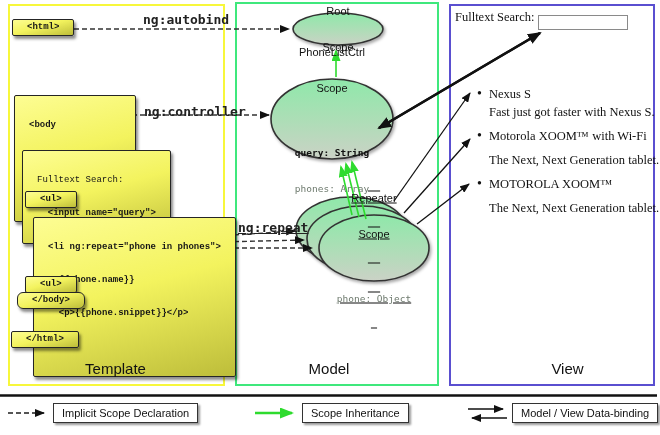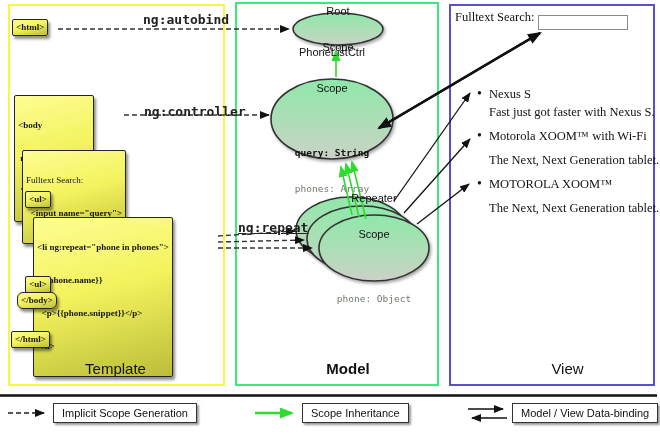--- a/index.html
+++ b/index.html
@@ -4,29 +4,29 @@
 <style>
   html,body{margin:0;padding:0;background:#fff;}
   .stage{position:relative;width:660px;height:435px;background:#fff;overflow:hidden;
          font-family:"Liberation Sans",sans-serif;}
   .colbox{position:absolute;background:#fff;}
   .colbox.template{left:8px;top:4px;width:213px;height:378px;border:2px solid #F7F73B;}
   .colbox.model{left:235px;top:2px;width:200px;height:380px;border:2px solid #3FE87C;}
   .colbox.view{left:449px;top:4px;width:202px;height:378px;border:2px solid #5A4FD0;}
   .collabel{position:absolute;top:360px;text-align:center;font-size:15px;color:#111;}
   .collabel.t{left:8px;width:215px;text-align:center;}
-  .collabel.m{left:238px;width:220px;font-weight:bold;}
+  .collabel.m{left:219px;width:220px;}
   .collabel.v{left:449px;width:237px;}
   svg.wires{position:absolute;left:0;top:0;pointer-events:none;}
   .code{position:absolute;display:inline-block;
         background:linear-gradient(165deg,#FDFD93 0%,#F3F35E 45%,#BDBD3A 100%);
         border:1.5px solid #252525;border-radius:2px;
         box-shadow:2px 3px 3px rgba(0,0,0,.45);
-        font-family:Liberation Serif, serif;font-size:9px;font-weight:bold;
-        line-height:11px;color:#161616;padding:2px 3px;white-space:pre;}
+        font-family:Liberation Mono, monospace;font-size:9px;font-weight:bold;
+        line-height:11px;color:#161616;padding:2px 14px;white-space:pre;}
   .code .plain{font-weight:normal;}
   .nglabel{position:absolute;font-family:"DejaVu Sans Mono",monospace;
            font-size:13px;font-weight:bold;color:#222;white-space:pre;}
   .scopetext{position:absolute;transform:translate(-50%,-50%);text-align:center;
              font-size:11px;line-height:12px;color:#111;white-space:pre;}
   .scopetext .prop{font-family:"DejaVu Sans Mono",monospace;font-size:9.5px;line-height:12px;}
   .scopetext .prop.bold{font-weight:bold;color:#111;}
   .scopetext .prop.gray{color:#6e7a6e;}
   .scopetext .gap{height:5px;}
   .viewtext{position:absolute;font-family:"Liberation Serif",serif;font-size:12.5px;color:#111;white-space:nowrap;}
@@ -147,21 +147,21 @@
   </div>
 
   <div class="scopetext" style="left:332px;top:120px;">
     <div>PhoneListCtrl</div>
     <div>Scope</div>
     <div class="gap"></div>
     <div class="prop bold">query: String</div>
     <div class="prop gray">phones: Array</div>
   </div>
 
-  <div class="scopetext" style="left:374px;top:248px;">
+  <div class="scopetext" style="left:374px;top:248px;text-decoration:underline;">
     <div>Repeater</div>
     <div>Scope</div>
     <div class="gap"></div>
     <div class="prop gray">phone: Object</div>
   </div>
 
   <div class="viewtext" style="left:455px;top:10px;">Fulltext Search:</div>
   <input class="searchinput" type="text" value="" style="">
 
   <div class="viewitem-title" style="left:489px;top:87px;">Nexus S</div>
@@ -170,17 +170,17 @@
   <div class="viewitem-title" style="left:489px;top:129px;">Motorola XOOM™ with Wi-Fi</div>
   <div class="viewtext" style="left:489px;top:153px;">The Next, Next Generation tablet.</div>
 
   <div class="viewitem-title" style="left:489px;top:177px;">MOTOROLA XOOM™</div>
   <div class="viewtext" style="left:489px;top:201px;">The Next, Next Generation tablet.</div>
 
   <div class="collabel t">Template</div>
   <div class="collabel m">Model</div>
   <div class="collabel v">View</div>
 
-  <div class="legendbox" style="left:53px;">Implicit Scope Generation</div>
+  <div class="legendbox" style="left:53px;">Implicit Scope Declaration</div>
   <div class="legendbox" style="left:302px;text-align:right;">Scope Inheritance</div>
   <div class="legendbox" style="left:512px;text-align:right;">Model / View Data-binding</div>
 
 </div>
 
 </body></html>

